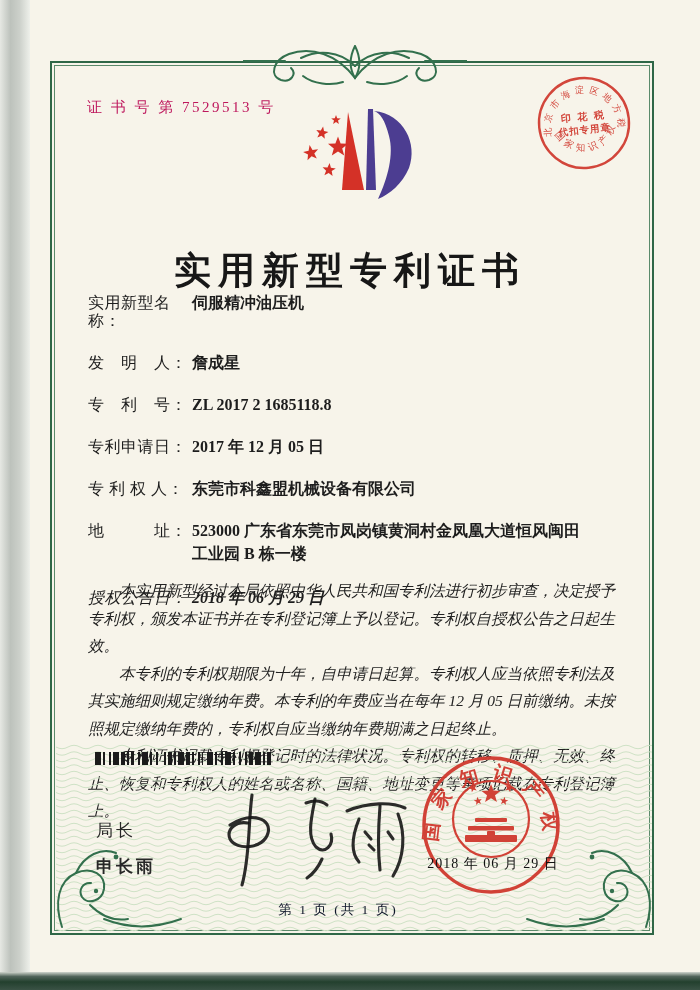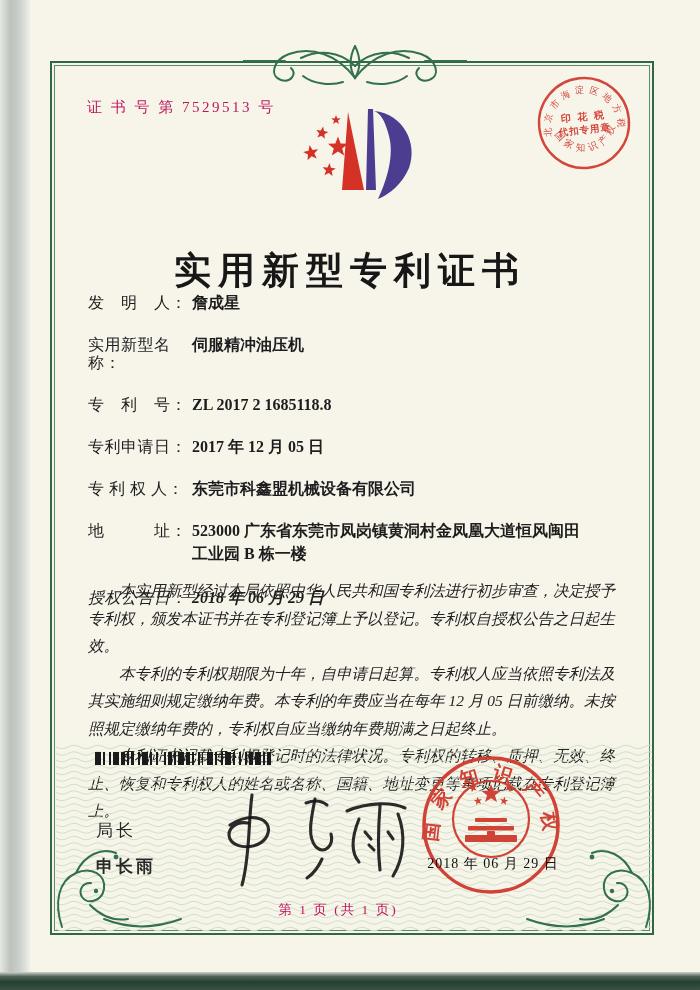--- a/index.html
+++ b/index.html
@@ -57,21 +57,21 @@
   .signature path{fill:none;stroke:#151515;stroke-width:3.1;stroke-linecap:round;opacity:.9;}
   .seal{position:absolute;left:360px;top:4px;width:150px;height:158px;opacity:.95;}
   .seal .ring{fill:none;stroke:var(--seal-red);stroke-width:3.5;}
   .seal .emblem-ring{fill:none;stroke:var(--seal-red);stroke-width:2.2;}
   .seal text{fill:var(--seal-red);font-weight:bold;}
   .seal .arc-text{font-size:19px;letter-spacing:12px;font-family:"Liberation Serif",serif;}
   .seal .red{fill:var(--seal-red);}
   .seal-date{position:absolute;left:362px;top:112px;width:150px;text-align:center;
     font-size:14px;letter-spacing:1px;color:#111;}
   .footer{position:absolute;left:0;top:158px;width:564px;text-align:center;
-    font-size:13.5px;letter-spacing:2px;color:#be185d;}
+    font-size:13.5px;letter-spacing:2px;color:#0f172a;}
   .corner{position:absolute;width:132px;height:114px;}
   .corner path{fill:none;stroke:#33704d;stroke-width:2;stroke-linecap:round;}
   .corner .leafdot{fill:#33704d;stroke:none;}
   .corner-left{left:-6px;top:76px;}
   .corner-right{left:470px;top:76px;transform:scaleX(-1);}
   .ornament-top path{fill:none;stroke:#33704d;stroke-width:2;stroke-linecap:round;}
   .tax-stamp circle{fill:none;stroke:var(--seal-red);stroke-width:2.4;}
   .tax-stamp text{fill:var(--seal-red);font-family:"Liberation Serif",serif;}
   .tax-stamp .arc-top{font-size:9px;letter-spacing:4.5px;}
   .tax-stamp .arc-bottom{font-size:9.5px;letter-spacing:4px;}
@@ -136,26 +136,26 @@
     <textPath href="#taxArcBottom" startOffset="2">国家知识产权局</textPath>
   </text>
   <text class="center1" x="50" y="47" text-anchor="middle">印 花 税</text>
   <text class="center2" x="50" y="60" text-anchor="middle">代扣专用章</text>
 </svg>
 
 <div class="title">实用新型专利证书</div>
 
 <div class="fields">
   <div class="frow">
+    <span class="flabel">实用新型名称：</span>
+    <span class="fvalue">伺服精冲油压机</span>
+  </div>
+  <div class="frow">
     <span class="flabel">发　明　人：</span>
     <span class="fvalue">詹成星</span>
-  </div>
-  <div class="frow">
-    <span class="flabel">实用新型名称：</span>
-    <span class="fvalue">伺服精冲油压机</span>
   </div>
   <div class="frow">
     <span class="flabel">专　利　号：</span>
     <span class="fvalue">ZL 2017 2 1685118.8</span>
   </div>
   <div class="frow">
     <span class="flabel">专利申请日：</span>
     <span class="fvalue">2017 年 12 月 05 日</span>
   </div>
   <div class="frow">

